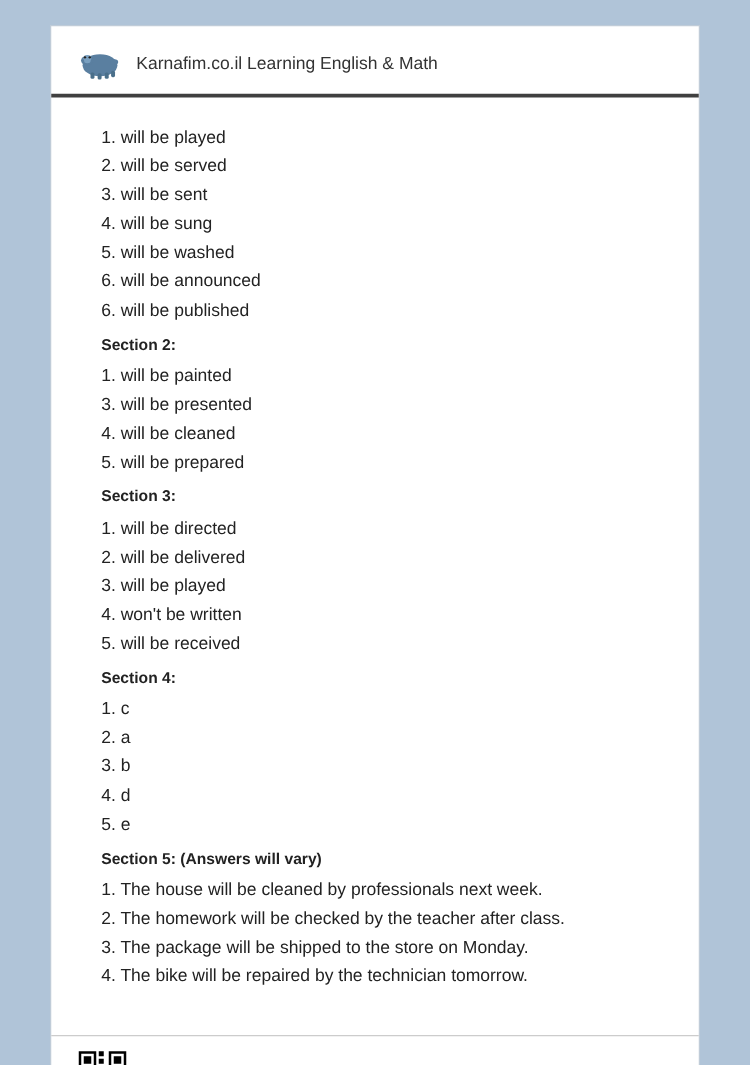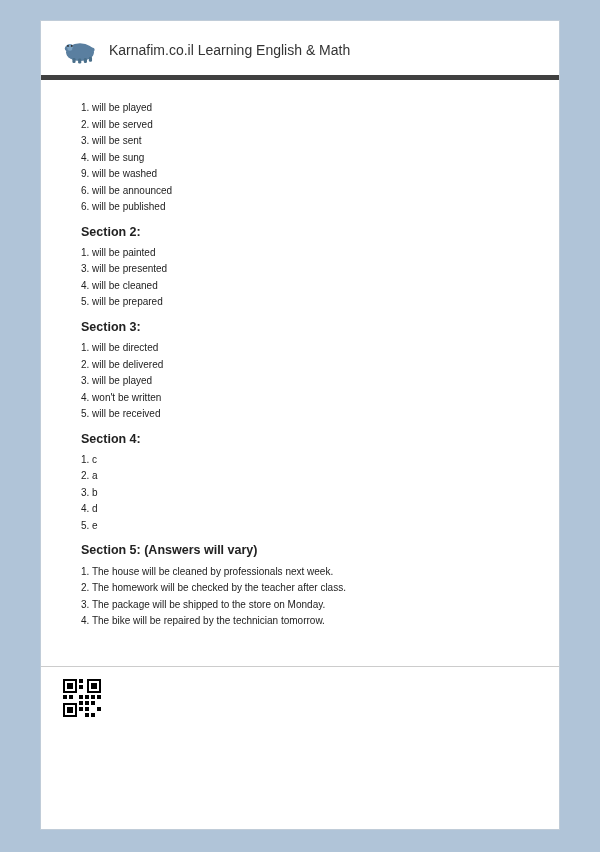--- a/index.html
+++ b/index.html
@@ -20,21 +20,21 @@
       min-height: 810px;
       border: 1px solid #c0ccd8;
       padding: 0;
       position: relative;
     }
 
     .header {
       display: flex;
       align-items: center;
       padding: 14px 36px 10px 20px;
-      border-bottom: 5px solid #404040;
+      border-bottom: 3px solid #404040;
       gap: 10px;
     }
 
     .hippo-icon {
       width: 38px;
       height: 30px;
     }
 
     .header-title {
       font-size: 14px;
@@ -58,21 +58,21 @@
     .section-title:first-child {
       margin-top: 0;
     }
 
     .section-items {
       list-style: none;
       margin-bottom: 6px;
     }
 
     .section-items li {
-      font-size: 10px;
+      font-size: 14px;
       line-height: 1.65;
     }
 
     .footer {
       display: flex;
       align-items: center;
       padding: 10px 20px;
       border-top: 1px solid #ccc;
       gap: 10px;
       margin-top: 10px;
@@ -100,21 +100,21 @@
     </svg>
     <span class="header-title">Karnafim.co.il Learning English &amp; Math</span>
   </div>
 
   <div class="content">
       <ul class="section-items">
         <li>1. will be played</li>
         <li>2. will be served</li>
         <li>3. will be sent</li>
         <li>4. will be sung</li>
-        <li>9. will be washed</li>
+        <li>5. will be washed</li>
         <li>6. will be announced</li>
         <li>6. will be published</li>
       </ul>
       <div class="section-title">Section 2:</div>
       <ul class="section-items">
         <li>1. will be painted</li>
         <li>3. will be presented</li>
         <li>4. will be cleaned</li>
         <li>5. will be prepared</li>
       </ul>

